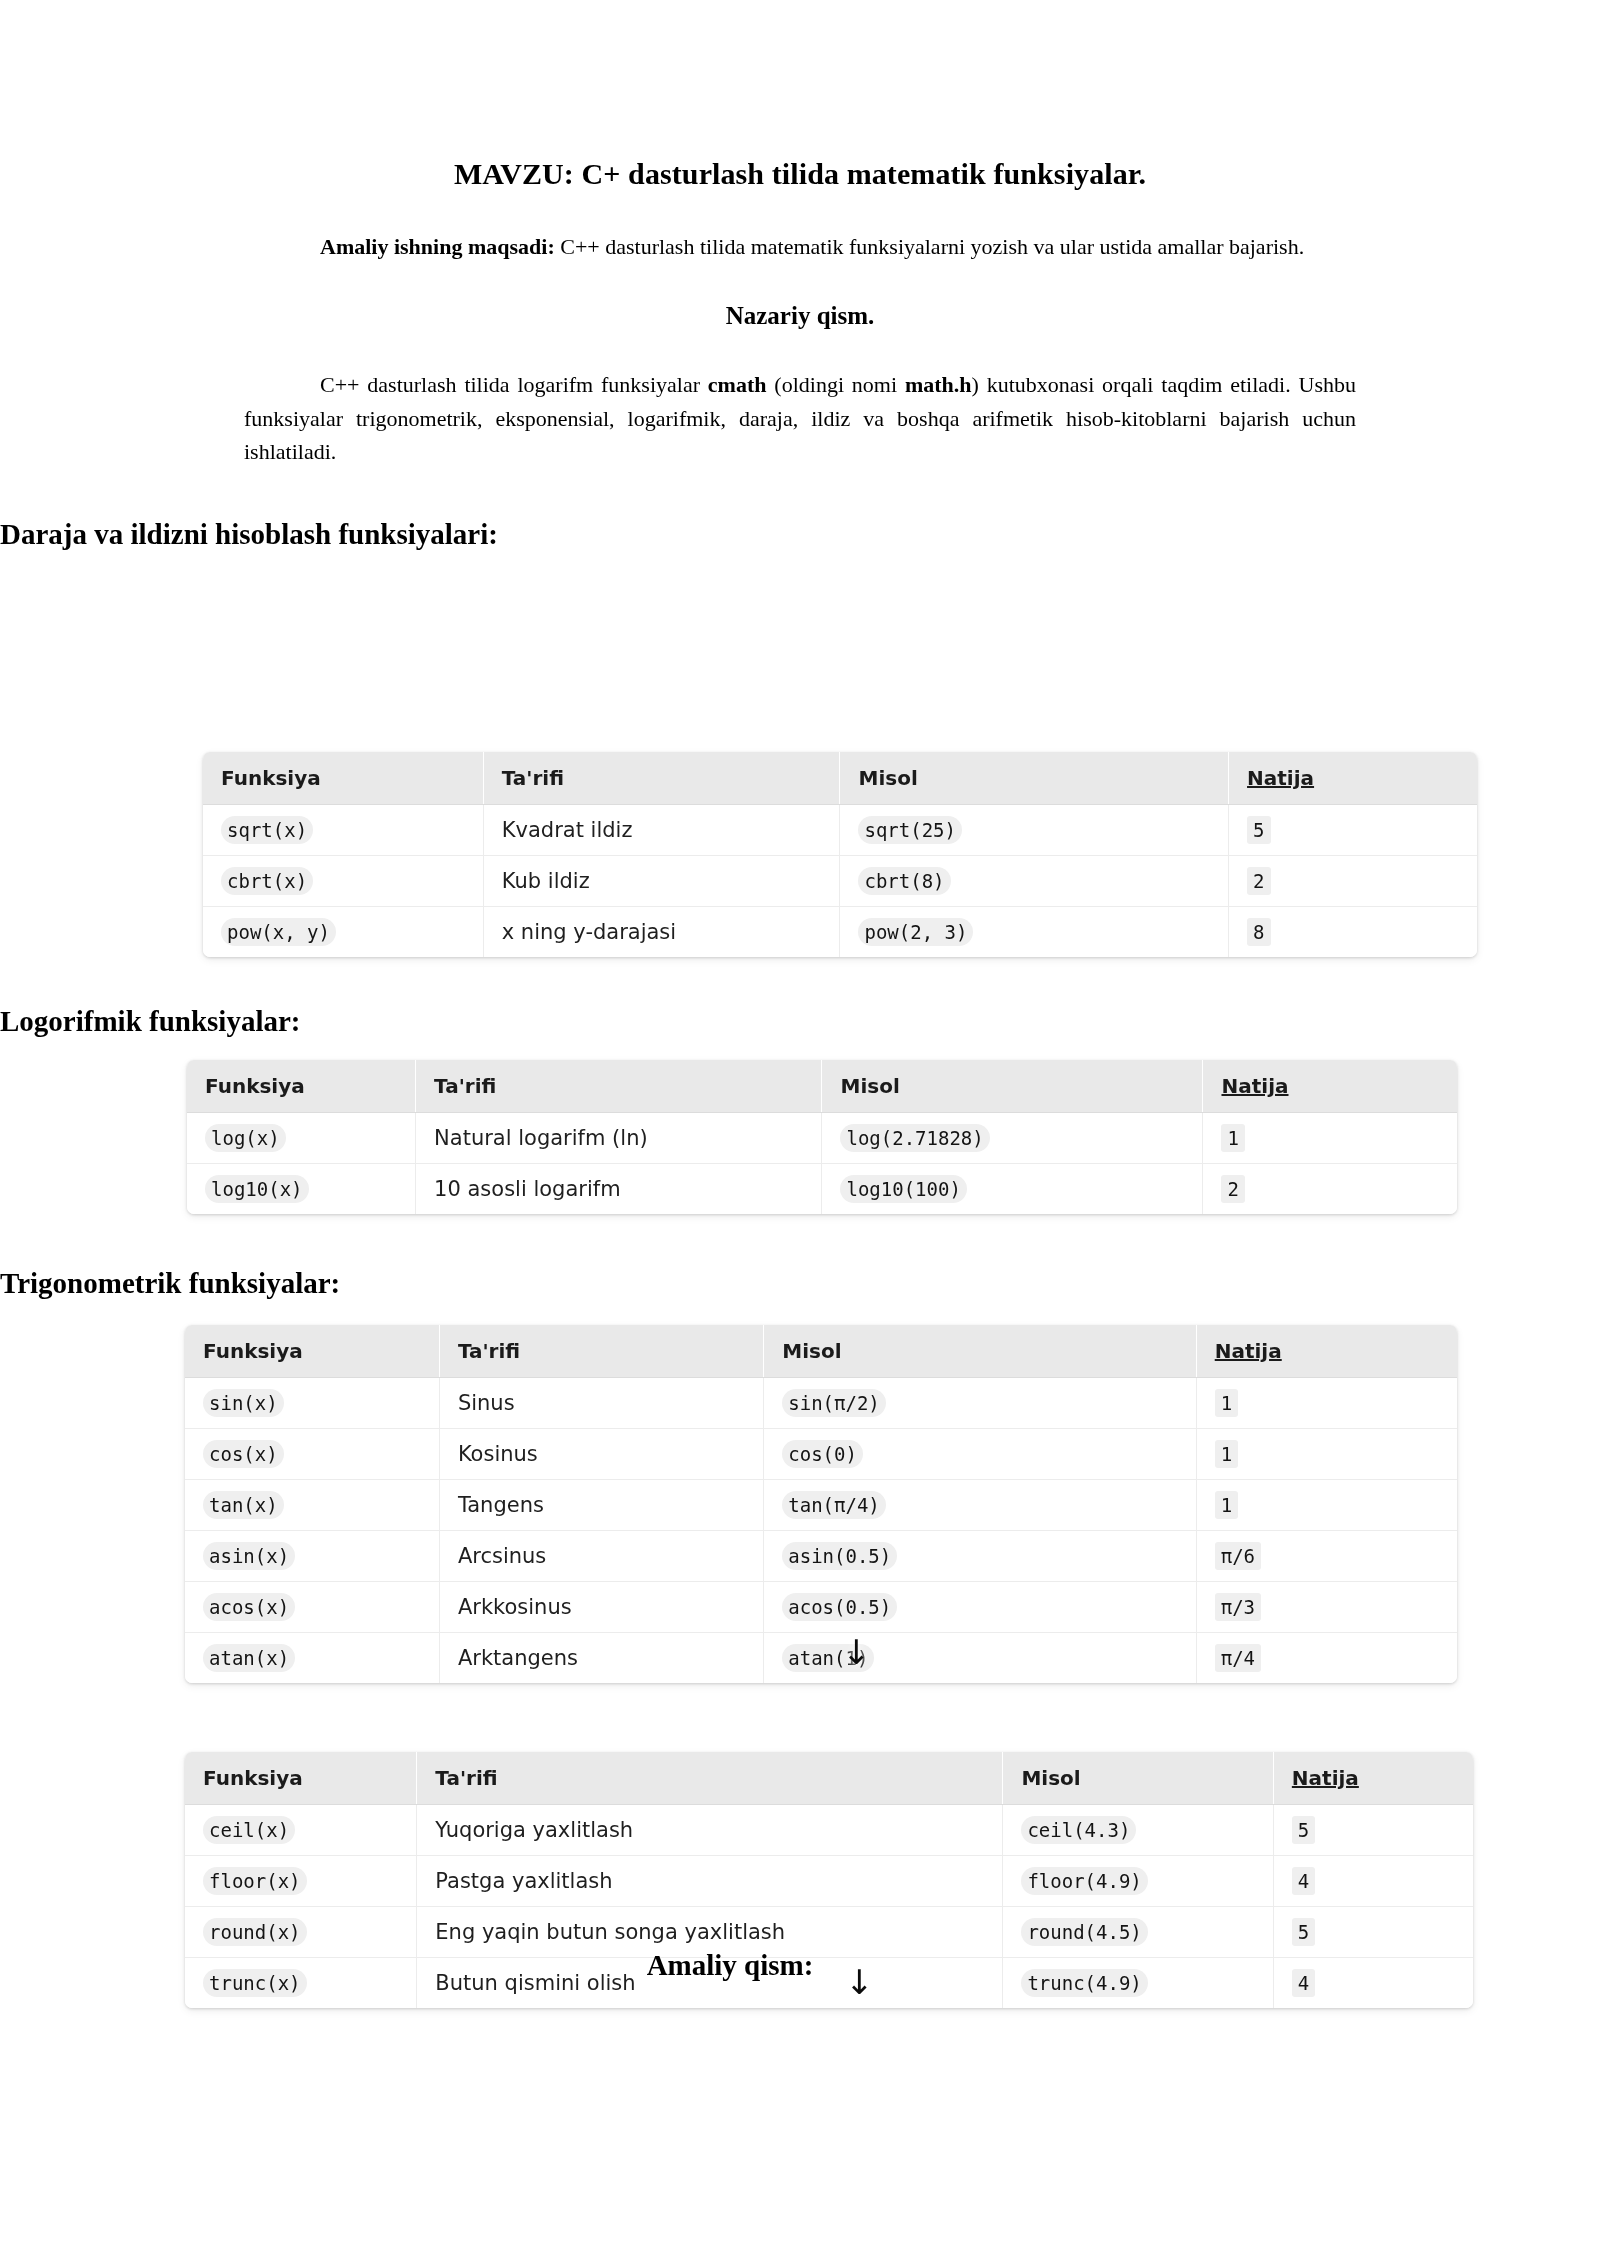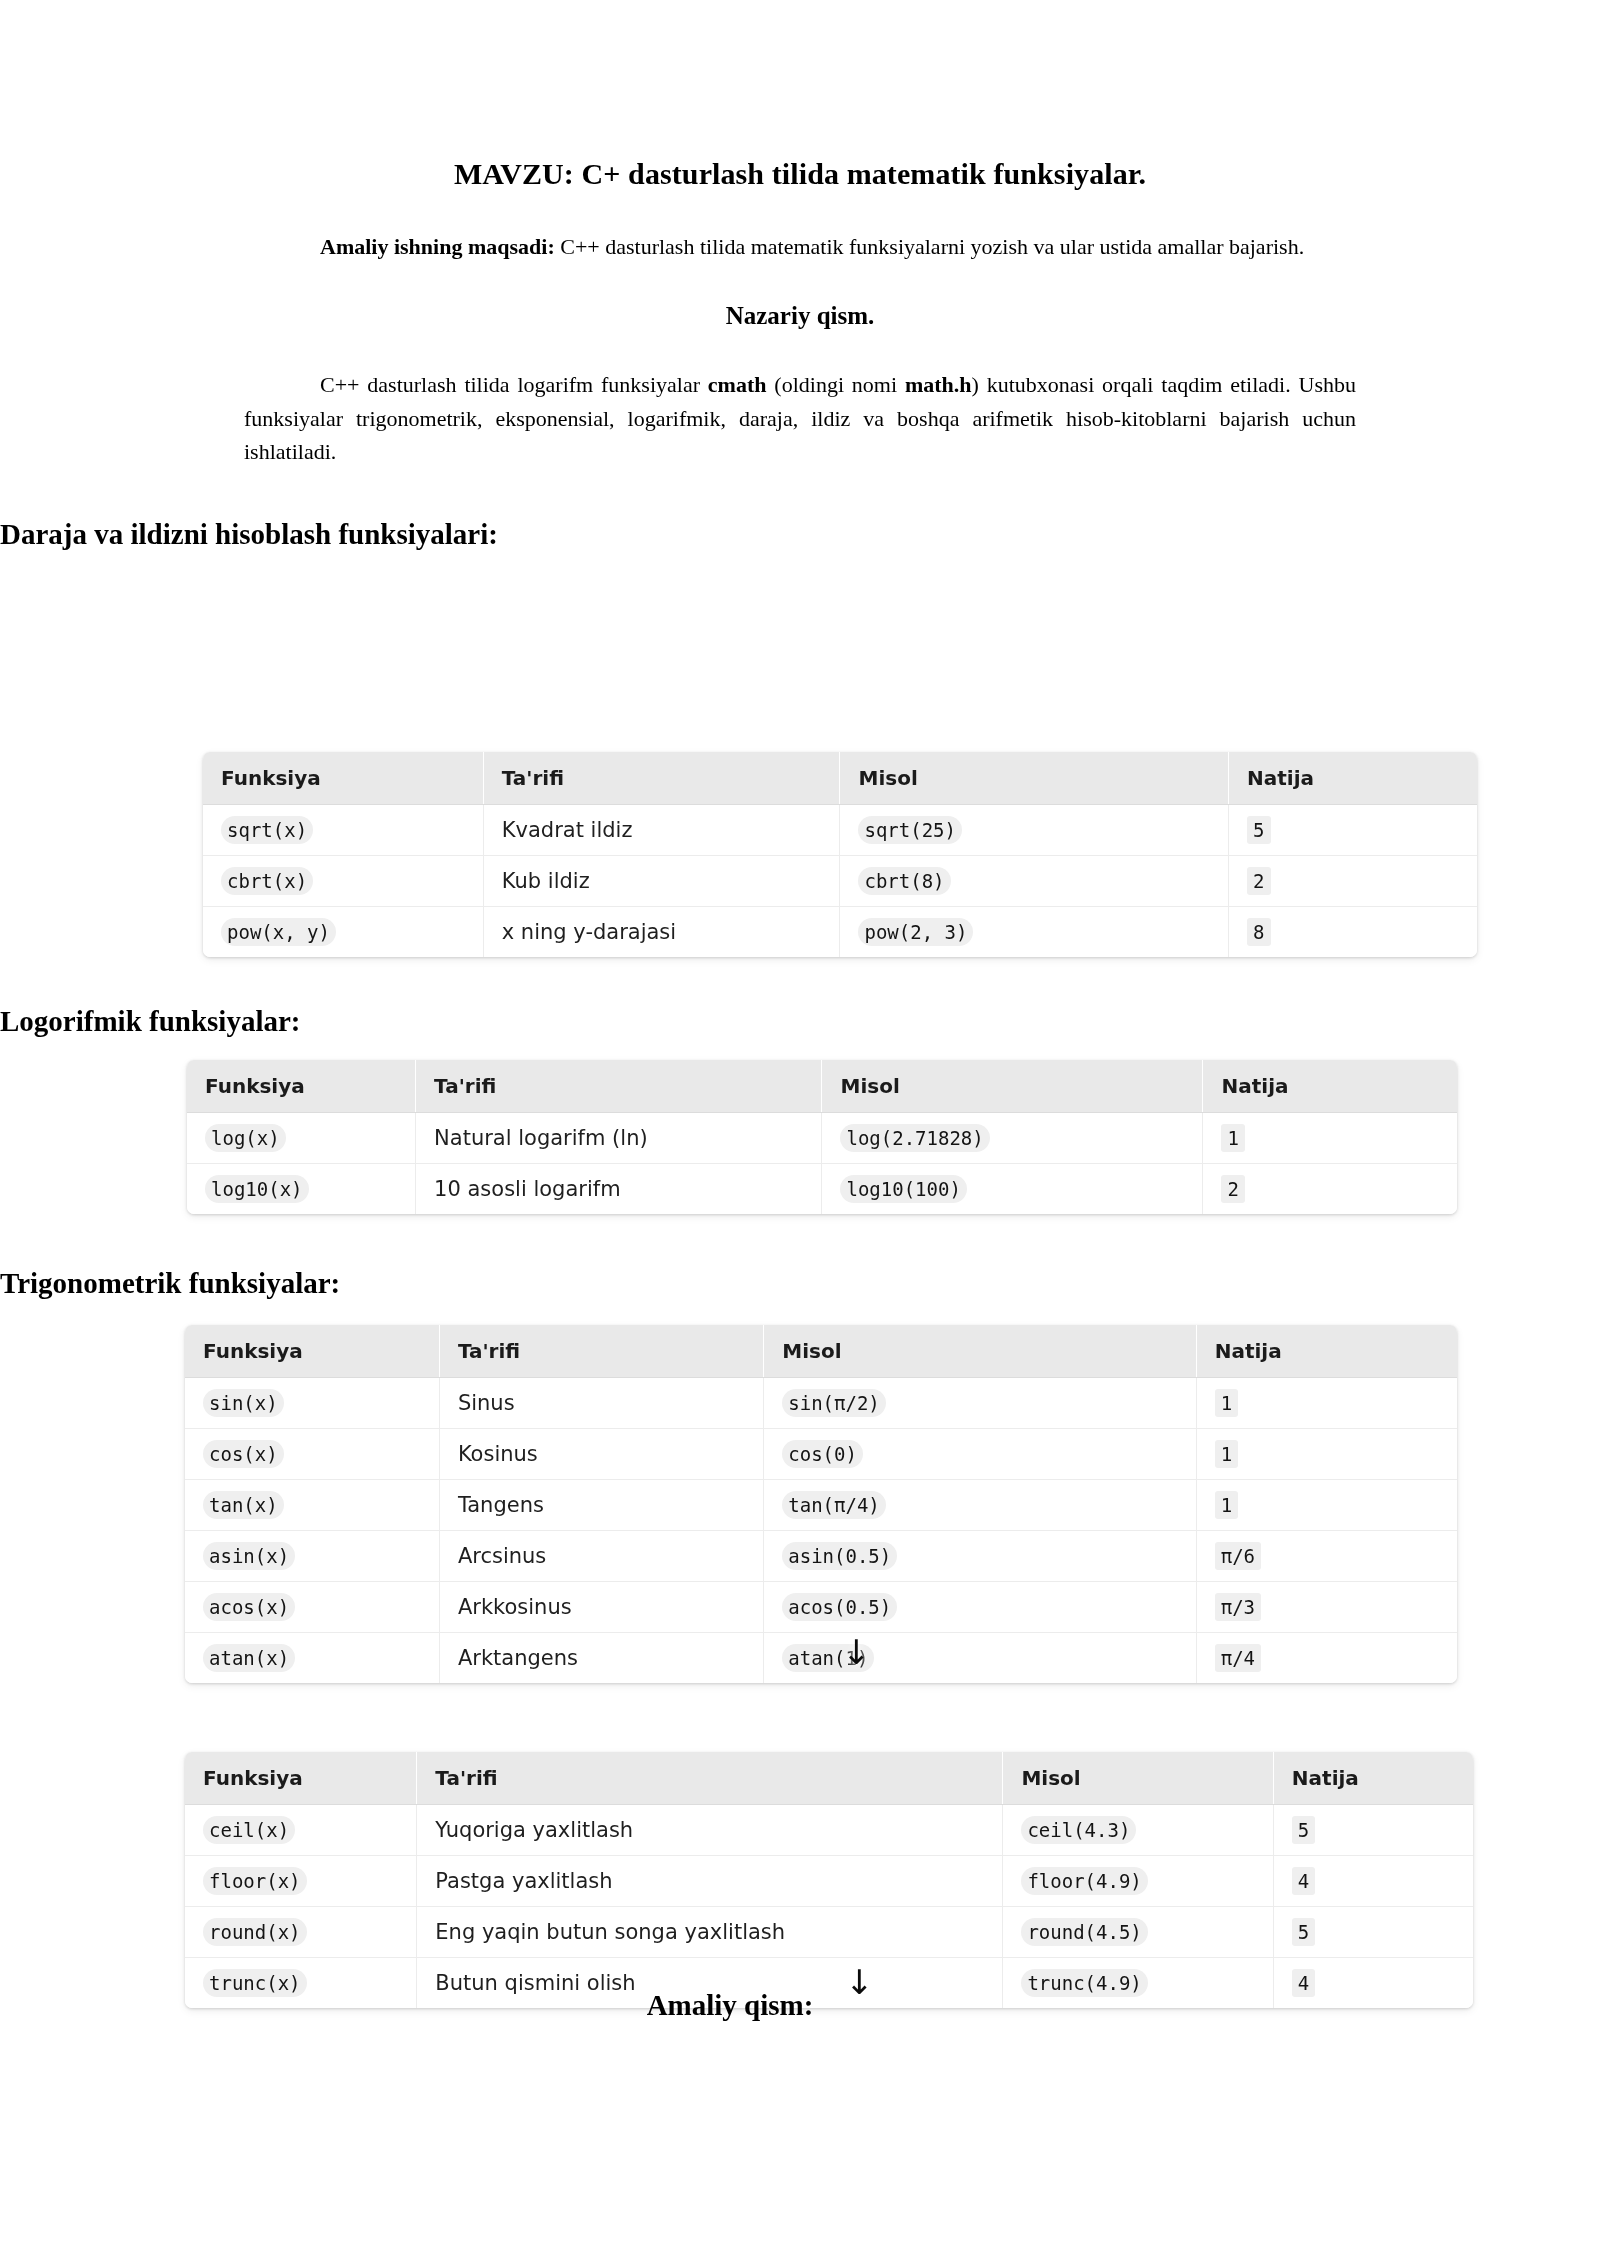--- a/index.html
+++ b/index.html
@@ -94,21 +94,21 @@
     background: #e9e9e9;
     text-align: left;
     font-weight: bold;
     font-size: 20px;
     color: #1b1b1b;
     padding: 14px 18px;
     border-right: 1px solid #ffffff;
     border-bottom: 1px solid #dcdcdc;
     white-space: nowrap;
   }
-  table.fx thead th:last-child { border-right: none; }
+  table.fx thead th:last-child { border-right: none; text-decoration: underline; }
 
   table.fx tbody td {
     font-size: 21px;
     color: #1f1f1f;
     padding: 13px 18px;
     border-right: 1px solid #ececec;
     border-bottom: 1px solid #ececec;
     vertical-align: middle;
     background: #ffffff;
   }
@@ -335,15 +335,15 @@
           <td>Butun qismini olish</td>
           <td><code class="mono">trunc(4.9)</code></td>
           <td class="res"><span class="plain">4</span></td>
         </tr>
       </tbody>
     </table>
   </div>
 
   <div class="arrow-overlay" style="left:845px; top:1965px;">↓</div>
 
-  <h2 class="bottom-head" style="position:absolute; left:0; width:1460px; top:1984px;">Amaliy qism:</h2>
+  <h2 class="bottom-head" style="position:absolute; left:0; width:1460px; top:1944px;">Amaliy qism:</h2>
 
 </div>
 
 </body></html>

